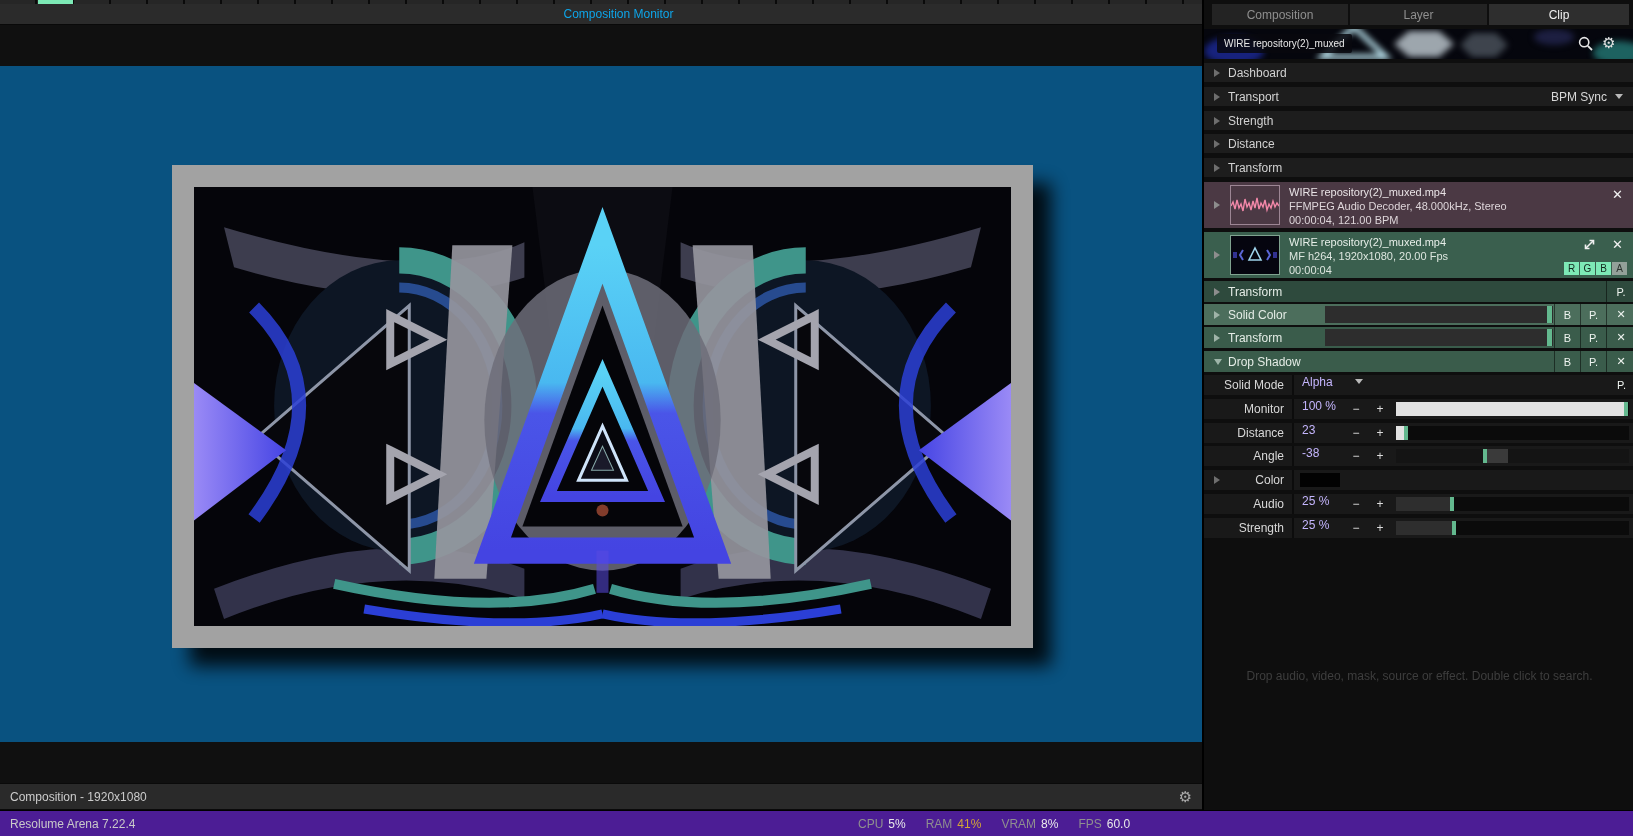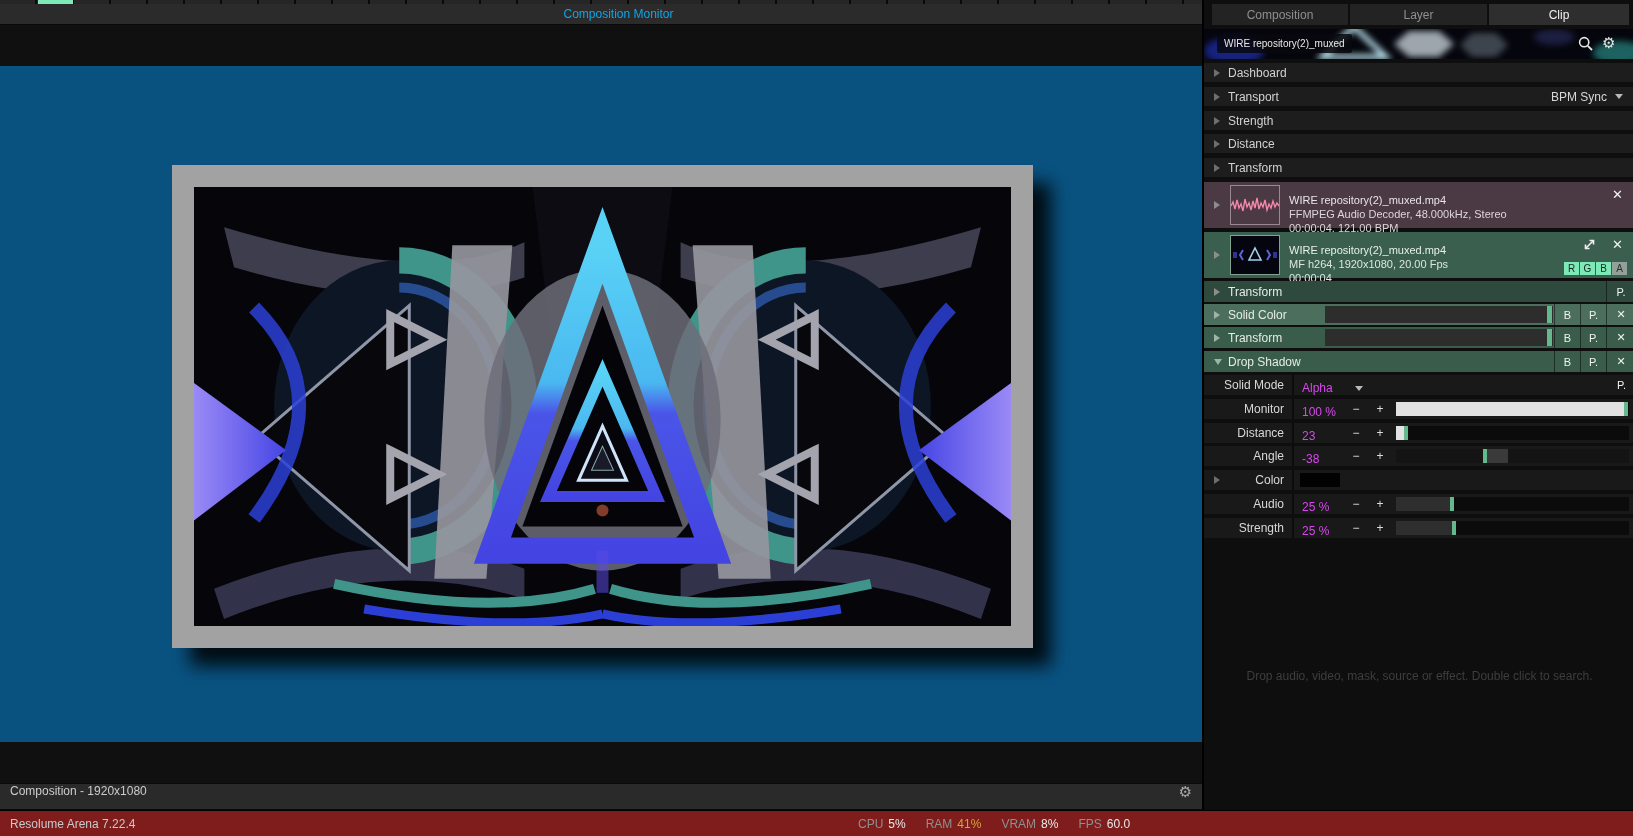--- a/index.html
+++ b/index.html
@@ -17,21 +17,21 @@
   .monitor-titlebar{position:absolute;left:0;top:0;width:100%;height:21px;background:#2b2b2b;
     border-bottom:1px solid #090909;display:flex;align-items:center;justify-content:center;
     font-size:12px;color:#0ea5e9;padding-left:35px;}
   .comp-bg{position:absolute;left:0;top:62px;width:1202px;height:676px;background:#095280;}
   .frame-shadow{position:absolute;left:190px;top:117px;width:861px;height:483px;background:#000;
     filter:blur(9px);opacity:.85;}
   .video-frame{position:absolute;left:172px;top:99px;width:861px;height:483px;background:#a2a2a2;
     padding:22px;}
   .video-frame svg{display:block;width:100%;height:100%;background:#05050a;}
   .comp-bar{position:absolute;left:0;top:779px;width:1202px;height:27px;background:#2a2a2a;
-    border-top:1px solid #0a0a0a;border-bottom:1px solid #0a0a0a;display:flex;
+    border-top:1px solid #0a0a0a;border-bottom:1px solid #0a0a0a;display:flex;align-items:center;
     font-size:12px;color:#cccccc;padding:0 10px;}
   .comp-bar .gear{margin-left:auto;color:#a8a8a8;font-size:15px;line-height:1;cursor:default;}
 
   
   .right-panel{position:absolute;left:1202px;top:0;width:431px;height:812px;background:#0e0e0e;
     border-left:2px solid #000;}
   .tab{position:absolute;top:4px;height:21px;display:flex;align-items:center;justify-content:center;
     font-size:12px;background:#232323;color:#8f8f8f;}
   .tab.active{background:#2e2e2e;color:#f0f0f0;}
   .thumb-strip{position:absolute;left:0;top:29px;width:431px;height:30px;overflow:hidden;background:#05060d;}
@@ -46,21 +46,21 @@
   .sec-row .right-side{margin-left:auto;margin-right:12px;display:flex;align-items:center;gap:8px;color:#d8d8d8;}
   .dd-arrow{width:0;height:0;border:4px solid transparent;border-top:5px solid #b9b9b9;margin-top:4px;}
 
   .clip-row{position:absolute;left:0;width:431px;height:46px;font-size:11px;}
   .clip-row.audio{background:#4b3944;}
   .clip-row.video{background:#3a5f4e;}
   .clip-row .tri.right{position:absolute;left:10px;top:19px;border-color:transparent transparent transparent #8d8d8d;}
   .clip-thumb{position:absolute;left:26px;top:3px;width:50px;height:40px;background:rgba(0,0,0,.25);}
   .clip-row.audio .clip-thumb{border:1px solid #9c8694;background:transparent;}
   .clip-row.video .clip-thumb{border:1px solid #7fa28f;background:#060612;}
-  .clip-text{position:absolute;left:85px;top:11px;line-height:14px;color:#ded6da;}
+  .clip-text{position:absolute;left:85px;top:3px;line-height:14px;color:#ded6da;}
   .clip-row.video .clip-text{color:#dde6df;}
   .clip-text .t1{color:#e9e3e6;}
   .clip-row.video .clip-text .t1{color:#e7efe9;}
   .xbtn{position:absolute;color:#f2f2f2;font-size:13px;line-height:1;cursor:default;}
   .rgba{position:absolute;right:8px;bottom:3px;display:flex;gap:1px;}
   .rgba span{width:15px;height:13px;display:flex;align-items:center;justify-content:center;
     font-size:10px;background:#7de9b6;color:#14281e;}
   .rgba span.off{background:#93a099;color:#2c332f;}
 
   .fx-row{position:absolute;left:0;width:431px;height:21px;display:flex;align-items:center;
@@ -69,37 +69,37 @@
   .fx-slider{position:absolute;left:121px;top:2px;width:228px;height:17px;background:#2d2d2d;}
   .fx-slider .handle{position:absolute;right:1px;top:0;width:5px;height:17px;background:#63b88e;}
   .fx-cells{position:absolute;right:0;top:0;height:21px;display:flex;}
   .fx-cell{width:26px;height:21px;display:flex;align-items:center;justify-content:center;
     border-left:1px solid rgba(0,0,0,.5);font-size:11px;color:#eef3ef;}
   .fx-cell.wide{width:29px;}
 
   .param-row{position:absolute;left:0;width:431px;height:20px;background:#191919;font-size:12px;}
   .param-label{position:absolute;left:0;top:0;width:90px;height:100%;display:flex;align-items:center;
     justify-content:flex-end;padding-right:8px;color:#d8d8d8;border-right:2px solid #0c0c0c;}
-  .param-value{position:absolute;left:98px;top:0;height:100%;display:flex;align-items:flex-end;color:#d946ef;}
+  .param-value{position:absolute;left:98px;top:0;height:100%;display:flex;align-items:flex-start;color:#c4b5fd;}
   .pm{position:absolute;top:0;height:100%;width:16px;display:flex;align-items:center;justify-content:center;
     color:#dcdcdc;font-size:12px;cursor:default;}
   .slider{position:absolute;left:192px;top:3px;width:233px;height:14px;background:#0b0b0b;overflow:hidden;}
   .slider .fill{position:absolute;left:0;top:0;height:100%;background:#2e2e2e;}
   .slider .fill.light{background:#e2e2e2;}
   .slider .seg{position:absolute;top:0;height:100%;background:#3a3a3a;}
   .slider .handle{position:absolute;top:0;width:4px;height:100%;background:#63b88e;}
   .p-cell{position:absolute;right:0;top:0;width:27px;height:100%;display:flex;align-items:center;
     justify-content:center;color:#eef3ef;font-size:11px;}
   .color-swatch{position:absolute;left:96px;top:3px;width:40px;height:14px;background:#020202;}
   .param-row .tri.right{position:absolute;left:10px;top:6px;border-color:transparent transparent transparent #6e6e6e;}
 
   .hint{position:absolute;left:0;top:669px;width:431px;text-align:center;font-size:12px;color:#3e3e3e;}
 
   
-  .status-bar{position:absolute;left:0;top:810px;width:1633px;height:26px;background:#7f1d1d;
+  .status-bar{position:absolute;left:0;top:810px;width:1633px;height:26px;background:#4c1d95;
     border-top:1px solid #000;font-size:12px;display:flex;align-items:center;}
   .status-bar .appname{position:absolute;left:10px;color:#c9c9c9;}
   .stats{position:absolute;left:858px;display:flex;gap:20px;}
   .stat{display:flex;gap:5px;}
   .stat .k{color:#8f8f8f;}
   .stat .v{color:#e9e9e9;}
   .stat .v.warn{color:#d2a537;}
   .gearglyph{font-size:15px;line-height:1;}
 </style>
 </head>

